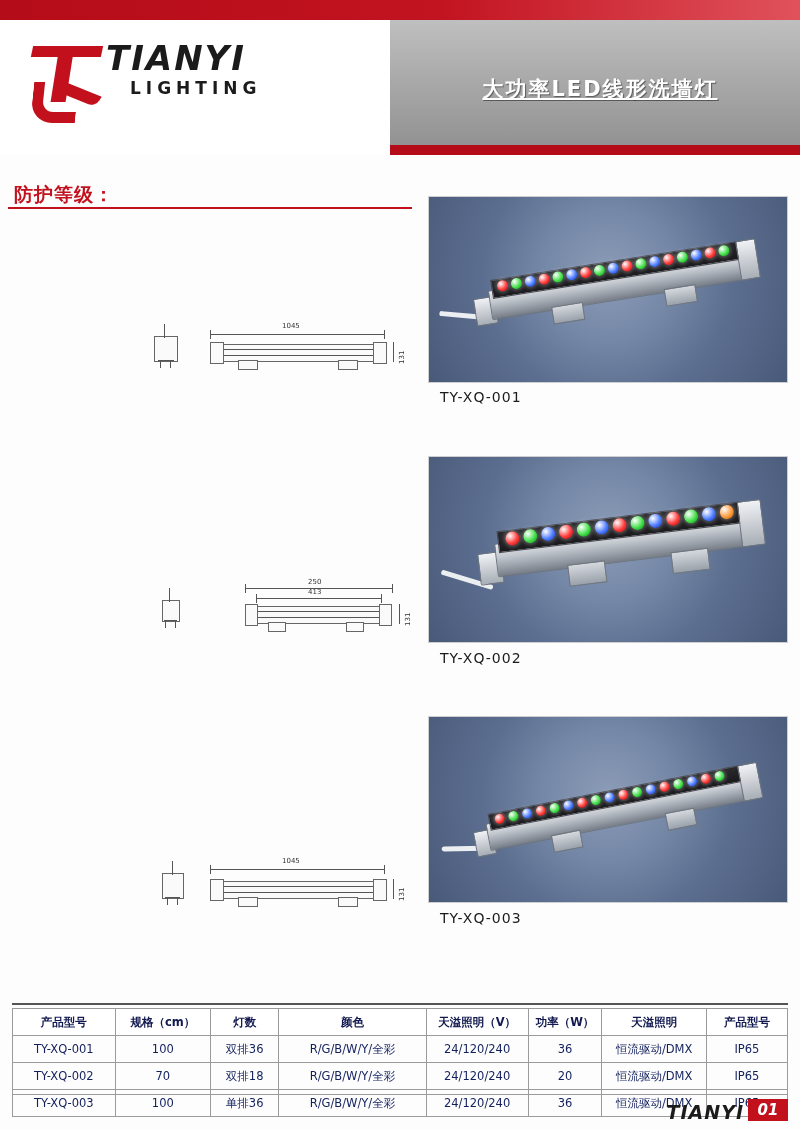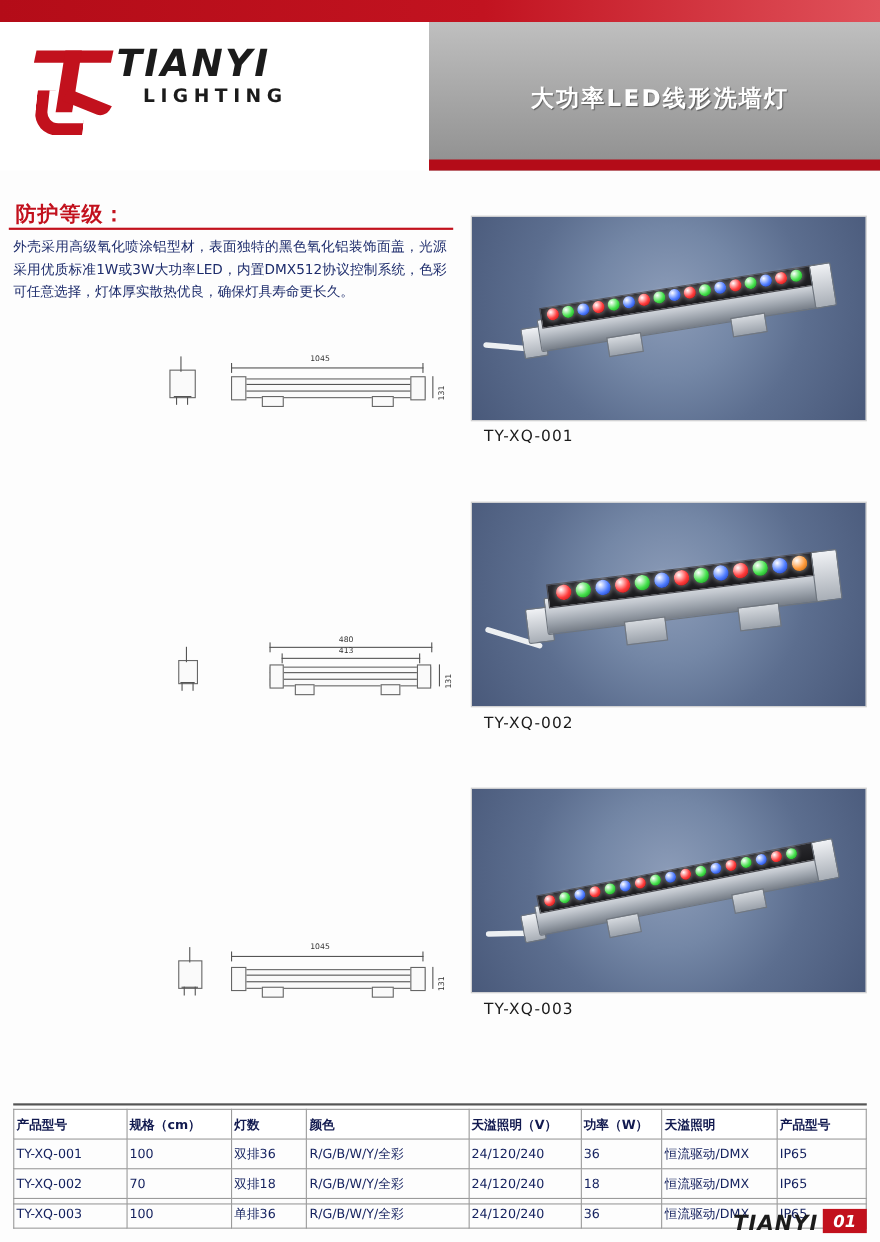--- a/index.html
+++ b/index.html
@@ -56,20 +56,21 @@
     position: absolute;
     left: 405px; top: 75px;
     width: 390px;
     text-align: center;
     font-size: 21px;
     font-weight: bold;
     letter-spacing: 2px;
     color: #ffffff;
     text-shadow: 1px 1px 1px rgba(0,0,0,0.45);
     font-family: "DejaVu Sans", sans-serif;
+    text-decoration: underline;
   }
 
   
   .logo-wrap {
     position: absolute;
     left: 18px; top: 30px;
     width: 340px;
     height: 115px;
   }
   .logo-mark {
@@ -245,21 +246,21 @@
   .spec-table {
     position: absolute;
     left: 12px; top: 1008px;
     width: 776px;
     border-collapse: collapse;
     font-size: 11.5px;
     font-family: "DejaVu Sans", sans-serif;
   }
   .spec-table th, .spec-table td {
     border: 1px solid #9b9b9b;
-    text-align: left;
+    text-align: center;
     padding: 4px 2px;
     color: #13205e;
     height: 18px;
   }
   .spec-table th {
     font-weight: bold;
     color: #11194f;
     background: #ffffff;
   }
   .tbl-top-rule {
@@ -318,21 +319,20 @@
         <div class="bar-curve"></div>
         <div class="bar-tail"></div>
       </div>
       <div class="logo-tianyi-en">TIANYI</div>
       <div class="logo-lighting-en">LIGHTING</div>
     </div>
   </div>
 
   <div class="features-title">防护等级：</div>
   <div class="features-underline"></div>
-  <div class="features-body">外壳采用高级氧化喷涂铝型材，表面独特的黑色氧化铝装饰面盖，光源采用优质标准1W或3W大功率LED，内置DMX512协议控制系统，色彩可任意选择，灯体厚实散热优良，确保灯具寿命更长久。</div>
 
   <div class="drawing" style="left:150px; top:318px; width:250px; height:70px;">
 
     <div class="draw-box" style="left:4px; top:18px; width:22px; height:24px;"></div>
     <div class="draw-line" style="left:14px; top:6px; width:1px; height:14px;"></div>
     <div class="draw-line" style="left:8px; top:42px; width:16px; height:1px;"></div>
     <div class="draw-line" style="left:10px; top:42px; width:1px; height:8px;"></div>
     <div class="draw-line" style="left:20px; top:42px; width:1px; height:8px;"></div>
 
     <div class="draw-box" style="left:60px; top:26px; width:175px; height:16px;"></div>
@@ -397,21 +397,21 @@
     <div class="draw-line" style="left:95px; top:33px; width:145px; height:1px;"></div>
     <div class="draw-line" style="left:95px; top:39px; width:145px; height:1px;"></div>
     <div class="draw-box" style="left:95px; top:26px; width:11px; height:20px;"></div>
     <div class="draw-box" style="left:229px; top:26px; width:11px; height:20px;"></div>
     <div class="draw-box" style="left:118px; top:44px; width:16px; height:8px;"></div>
     <div class="draw-box" style="left:196px; top:44px; width:16px; height:8px;"></div>
 
     <div class="draw-line" style="left:95px; top:10px; width:148px; height:1px;"></div>
     <div class="draw-line" style="left:95px; top:6px; width:1px; height:9px;"></div>
     <div class="draw-line" style="left:242px; top:6px; width:1px; height:9px;"></div>
-    <div class="draw-label" style="left:158px; top:0px;">480</div>
+    <div class="draw-label" style="left:158px; top:0px;">250</div>
 
     <div class="draw-line" style="left:106px; top:20px; width:126px; height:1px;"></div>
     <div class="draw-line" style="left:106px; top:16px; width:1px; height:9px;"></div>
     <div class="draw-line" style="left:231px; top:16px; width:1px; height:9px;"></div>
     <div class="draw-label" style="left:158px; top:10px;">413</div>
 
     <div class="draw-line" style="left:249px; top:26px; width:1px; height:20px;"></div>
     <div class="draw-label vert" style="left:254px; top:48px;">131</div>
   </div>
 
@@ -522,21 +522,21 @@
         <td>36</td>
         <td>恒流驱动/DMX</td>
         <td>IP65</td>
       </tr>
       <tr>
         <td>TY-XQ-002</td>
         <td>70</td>
         <td>双排18</td>
         <td>R/G/B/W/Y/全彩</td>
         <td>24/120/240</td>
-        <td>18</td>
+        <td>20</td>
         <td>恒流驱动/DMX</td>
         <td>IP65</td>
       </tr>
       <tr>
         <td>TY-XQ-003</td>
         <td>100</td>
         <td>单排36</td>
         <td>R/G/B/W/Y/全彩</td>
         <td>24/120/240</td>
         <td>36</td>

